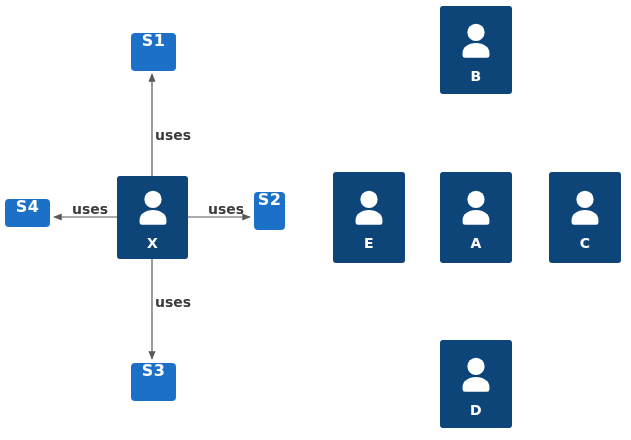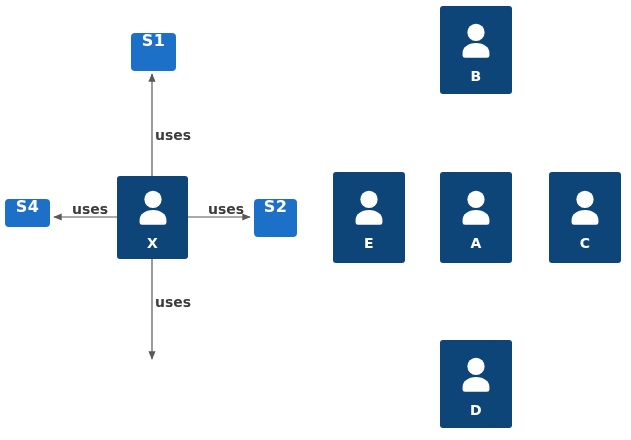--- a/index.html
+++ b/index.html
@@ -102,24 +102,27 @@
 
   <div class="edge-label" style="left:155px; top:128px;">uses</div>
   <div class="edge-label" style="left:208px; top:202px;">uses</div>
   <div class="edge-label" style="left:155px; top:295px;">uses</div>
   <div class="edge-label" style="left:72px; top:202px;">uses</div>
 
   <div class="service" style="left:131px; top:33px; width:45px; height:38px;">
     <span class="service-label">S1</span>
   </div>
 
-  <div class="service" style="left:254px; top:199px; width:43px; height:38px;">
+  <div class="service" style="left:254px; top:192px; width:31px; height:38px;">
     <span class="service-label">S2</span>
   </div>
 
+  <div class="service" style="left:131px; top:363px; width:45px; height:38px;">
+    <span class="service-label">S3</span>
+  </div>
 
   <div class="service" style="left:5px; top:199px; width:45px; height:28px;">
     <span class="service-label">S4</span>
   </div>
 
   <div class="actor" style="left:117px; top:176px; width:71px; height:83px;">
     <svg class="person-icon" viewBox="0 0 48 48">
       <circle cx="24" cy="15" r="9" fill="#ffffff"></circle>
       <path d="M24 26c-8.2 0-14 4.6-14 10.4V39a2.6 2.6 0 0 0 2.6 2.6h22.8A2.6 2.6 0 0 0 38 39v-2.6C38 30.6 32.2 26 24 26z" fill="#ffffff"></path>
     </svg>

